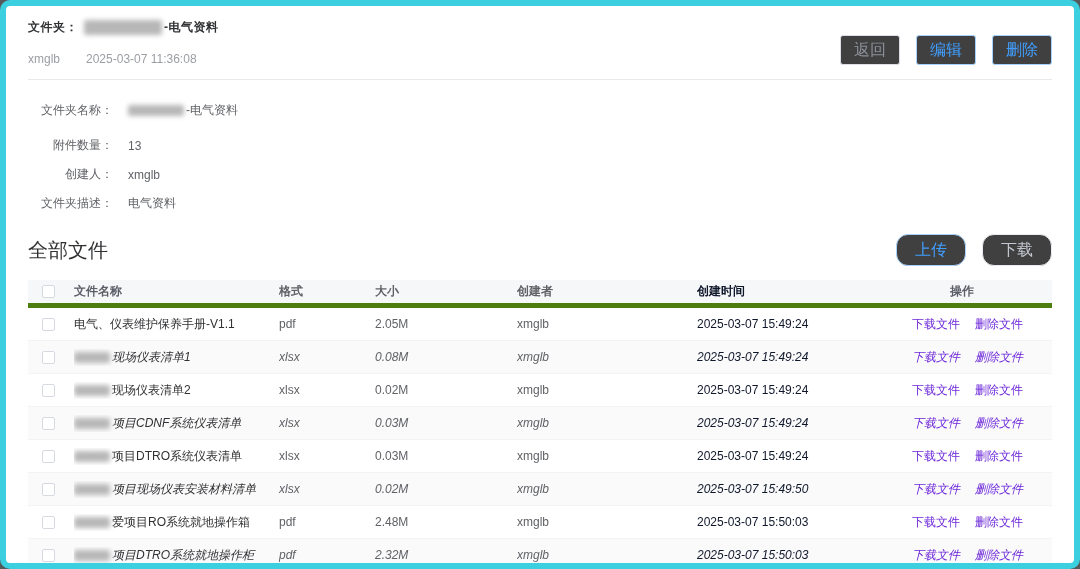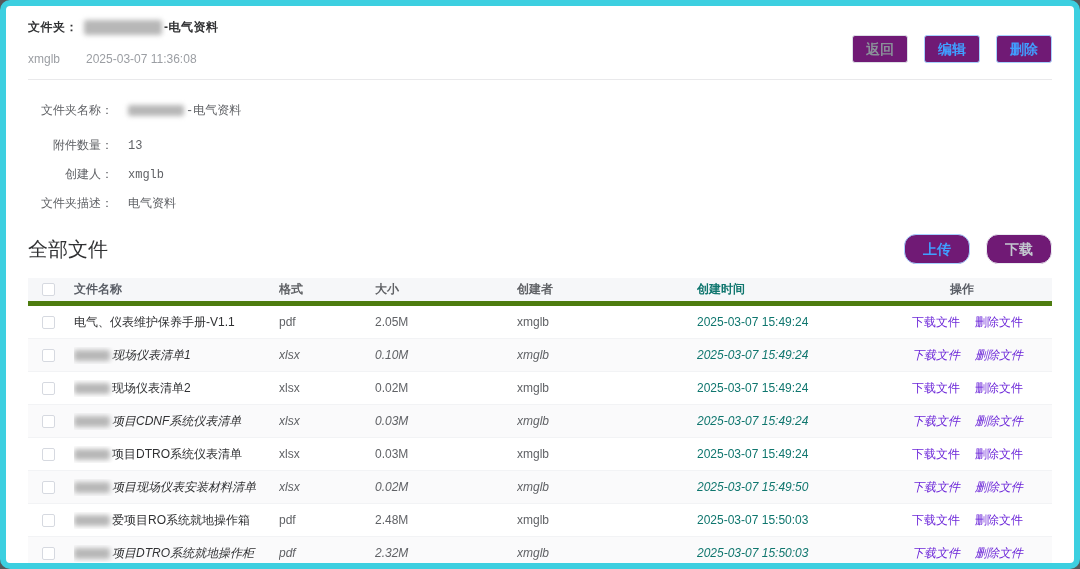--- a/index.html
+++ b/index.html
@@ -24,34 +24,33 @@
   .page-title { font-size:12px; font-weight:bold; color:#303133; letter-spacing:.5px; display:flex; align-items:center; }
   .redact { display:inline-block; background:#b7b7b7; border-radius:2px; filter:blur(2.5px); vertical-align:middle; }
   .redact.title-redact { width:78px; height:15px; margin:0 2px 0 6px; }
   .redact.info-redact  { width:56px; height:11px; margin-right:2px; }
   .redact.row-redact   { width:36px; height:11px; margin-right:2px; flex:0 0 auto; }
 
   .page-meta { margin-top:16px; font-size:12px; color:#9b9ea3; display:flex; gap:26px; }
 
   .header-actions { position:absolute; top:29px; right:0; display:flex; gap:16px; }
   .btn {
-    font-size:14px; line-height:1; padding:6px 13px;
-    border-radius:3px; background:#701a75; cursor:pointer;
+    font-size:16px; line-height:1; padding:6px 13px;
+    border-radius:3px; background:#404040; cursor:pointer;
     font-family:inherit;
-    font-weight:bold;
   }
   .btn-plain  { color:#8a8f99; border:1px solid #dcdfe6; }
   .btn-blue   { color:#409eff; border:1px solid #a6d2ff; }
   .btn-disabled { color:#c3c7cf; border:1px solid #e9ecf1; }
 
   .divider { height:1px; background:#e9e9eb; margin-top:13px; }
 
   
   .info-section { padding-top:22px; font-size:12px; color:#606266; }
-  .info-row { display:flex; margin-bottom:12px;font-family:Liberation Mono, monospace; }
+  .info-row { display:flex; margin-bottom:12px; }
   .info-label { width:85px; text-align:right; color:#606266; flex:0 0 auto; }
   .info-value { margin-left:15px; display:flex; align-items:center; color:#606266; }
 
   
   .files-header { margin-top:22px; display:flex; align-items:center; justify-content:space-between; }
   .files-title { font-size:20px; color:#303133; font-weight:500; }
   .files-buttons { display:flex; gap:16px; }
   .btn-lg { padding:7px 18px; border-radius:12px; }
 
   
@@ -59,21 +58,21 @@
   .tr { display:flex; align-items:center; height:33px; border-bottom:1px solid #f2f3f5; }
   .tr.head { height:28px; background:#f6f7f9; border-bottom:5px solid #4d7c0f; color:#5a5e66; font-weight:bold; }
   .tr.striped { background:#fafafb;font-style:italic; }
   .td { padding-right:8px; white-space:nowrap; overflow:hidden; }
   .col-check   { flex:0 0 46px; display:flex; align-items:center; padding-left:14px; }
   .col-name    { flex:0 0 205px; display:flex; align-items:center; color:#303133; }
   .tr.head .col-name { color:#5a5e66; }
   .col-format  { flex:0 0 96px; color:#606266; }
   .col-size    { flex:0 0 142px; color:#606266; }
   .col-creator { flex:0 0 180px; color:#606266; }
-  .col-time    { flex:0 0 215px; color:#0f766e; }
+  .col-time    { flex:0 0 215px; color:#0f172a; }
   .col-ops     { flex:1 1 auto; display:flex; gap:15px; align-items:center; }
   .tr.head .col-ops { display:block; padding-left:38px; color:#5a5e66; }
   .checkbox {
     width:13px; height:13px; border:1px solid #d6d9e0; border-radius:2px;
     background:#fff; display:inline-block; cursor:pointer;
   }
   .link { color:#6d28d9; cursor:pointer; text-decoration:none; }
 </style>
 </head>
 <body>
@@ -162,21 +161,21 @@
   </div>
           <div class="tr striped">
     <div class="td col-check">
       <span class="checkbox"></span>
     </div>
     <div class="td col-name">
       <span class="redact row-redact"></span>
       <span>现场仪表清单1</span>
     </div>
     <div class="td col-format">xlsx</div>
-    <div class="td col-size">0.10M</div>
+    <div class="td col-size">0.08M</div>
     <div class="td col-creator">xmglb</div>
     <div class="td col-time">2025-03-07 15:49:24</div>
     <div class="td col-ops">
       <a class="link">下载文件</a>
       <a class="link">删除文件</a>
     </div>
   </div>
           <div class="tr">
     <div class="td col-check">
       <span class="checkbox"></span>

